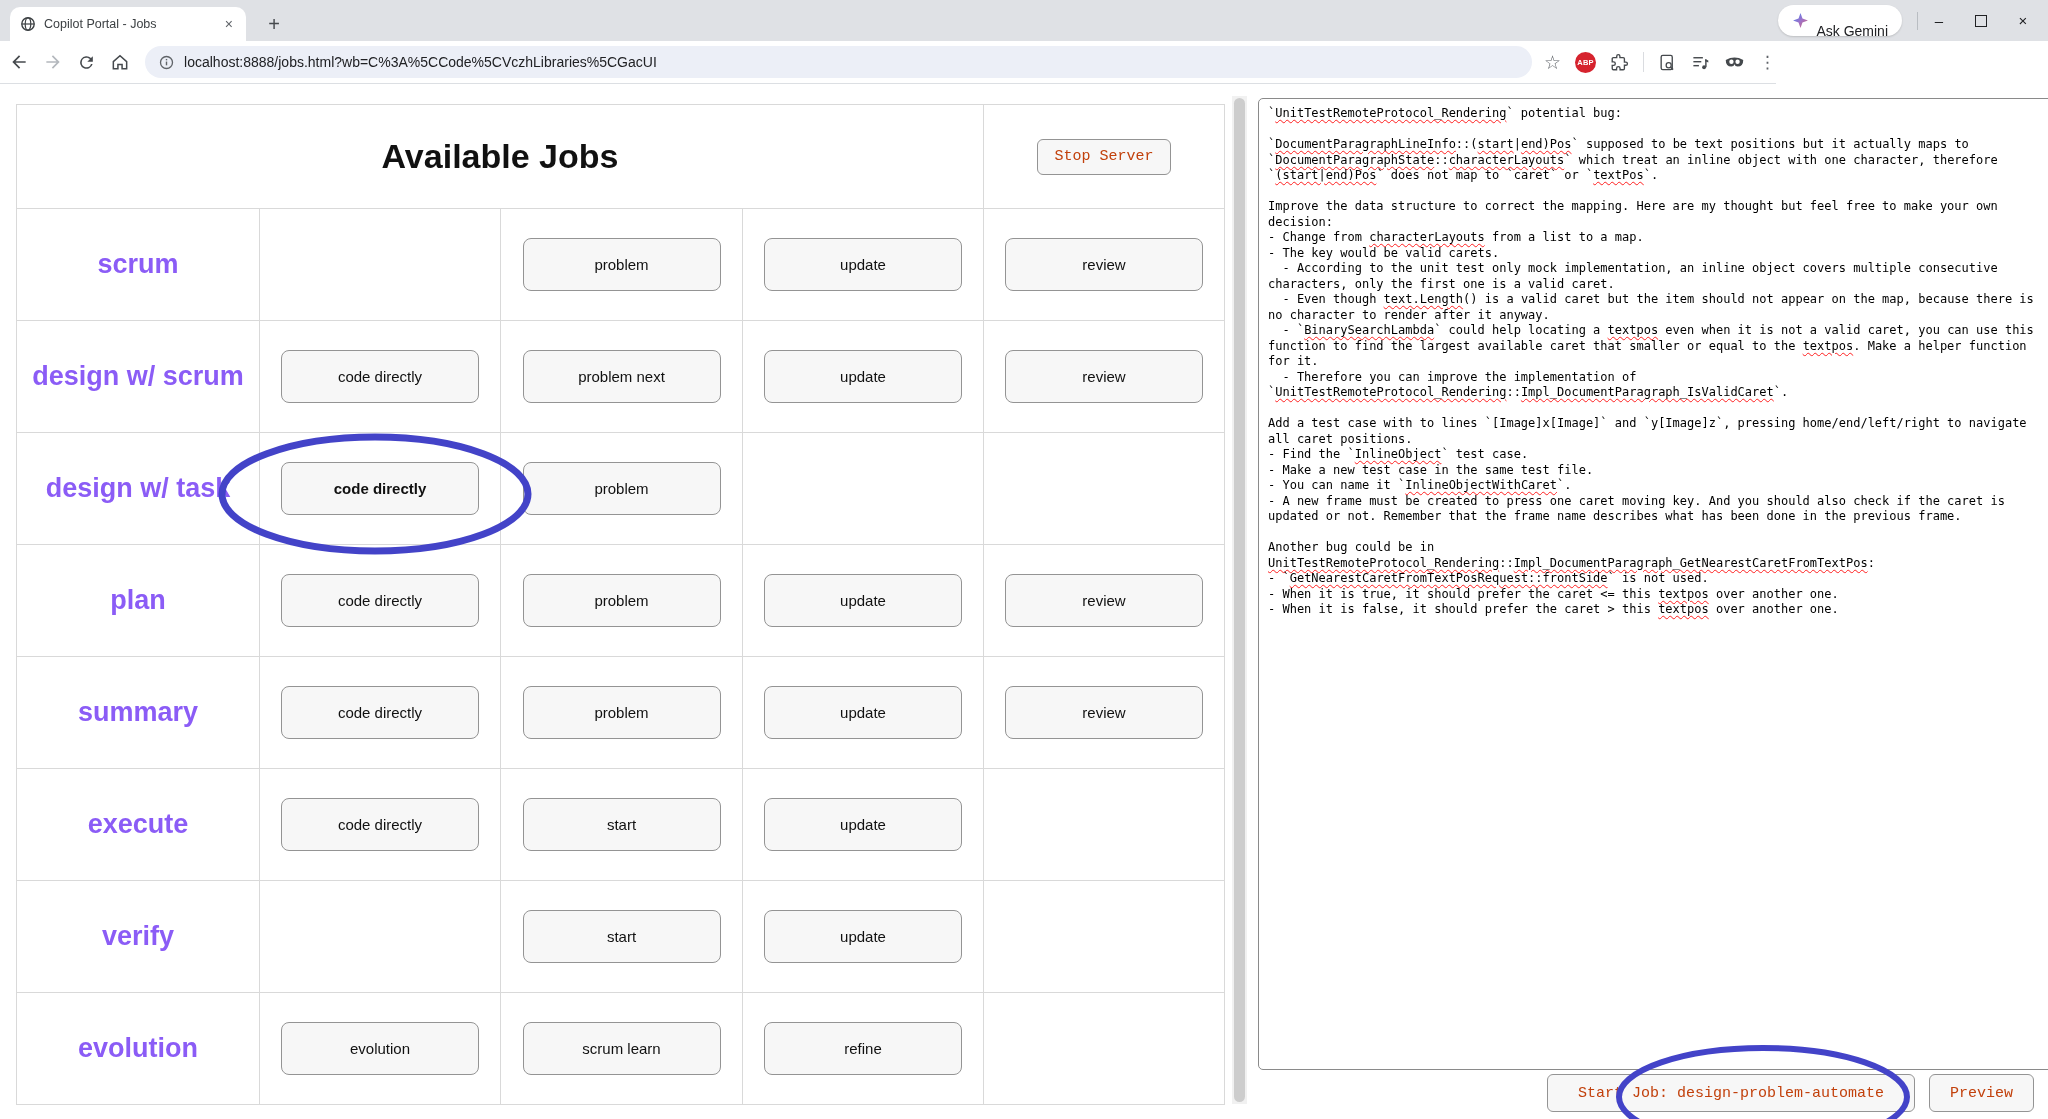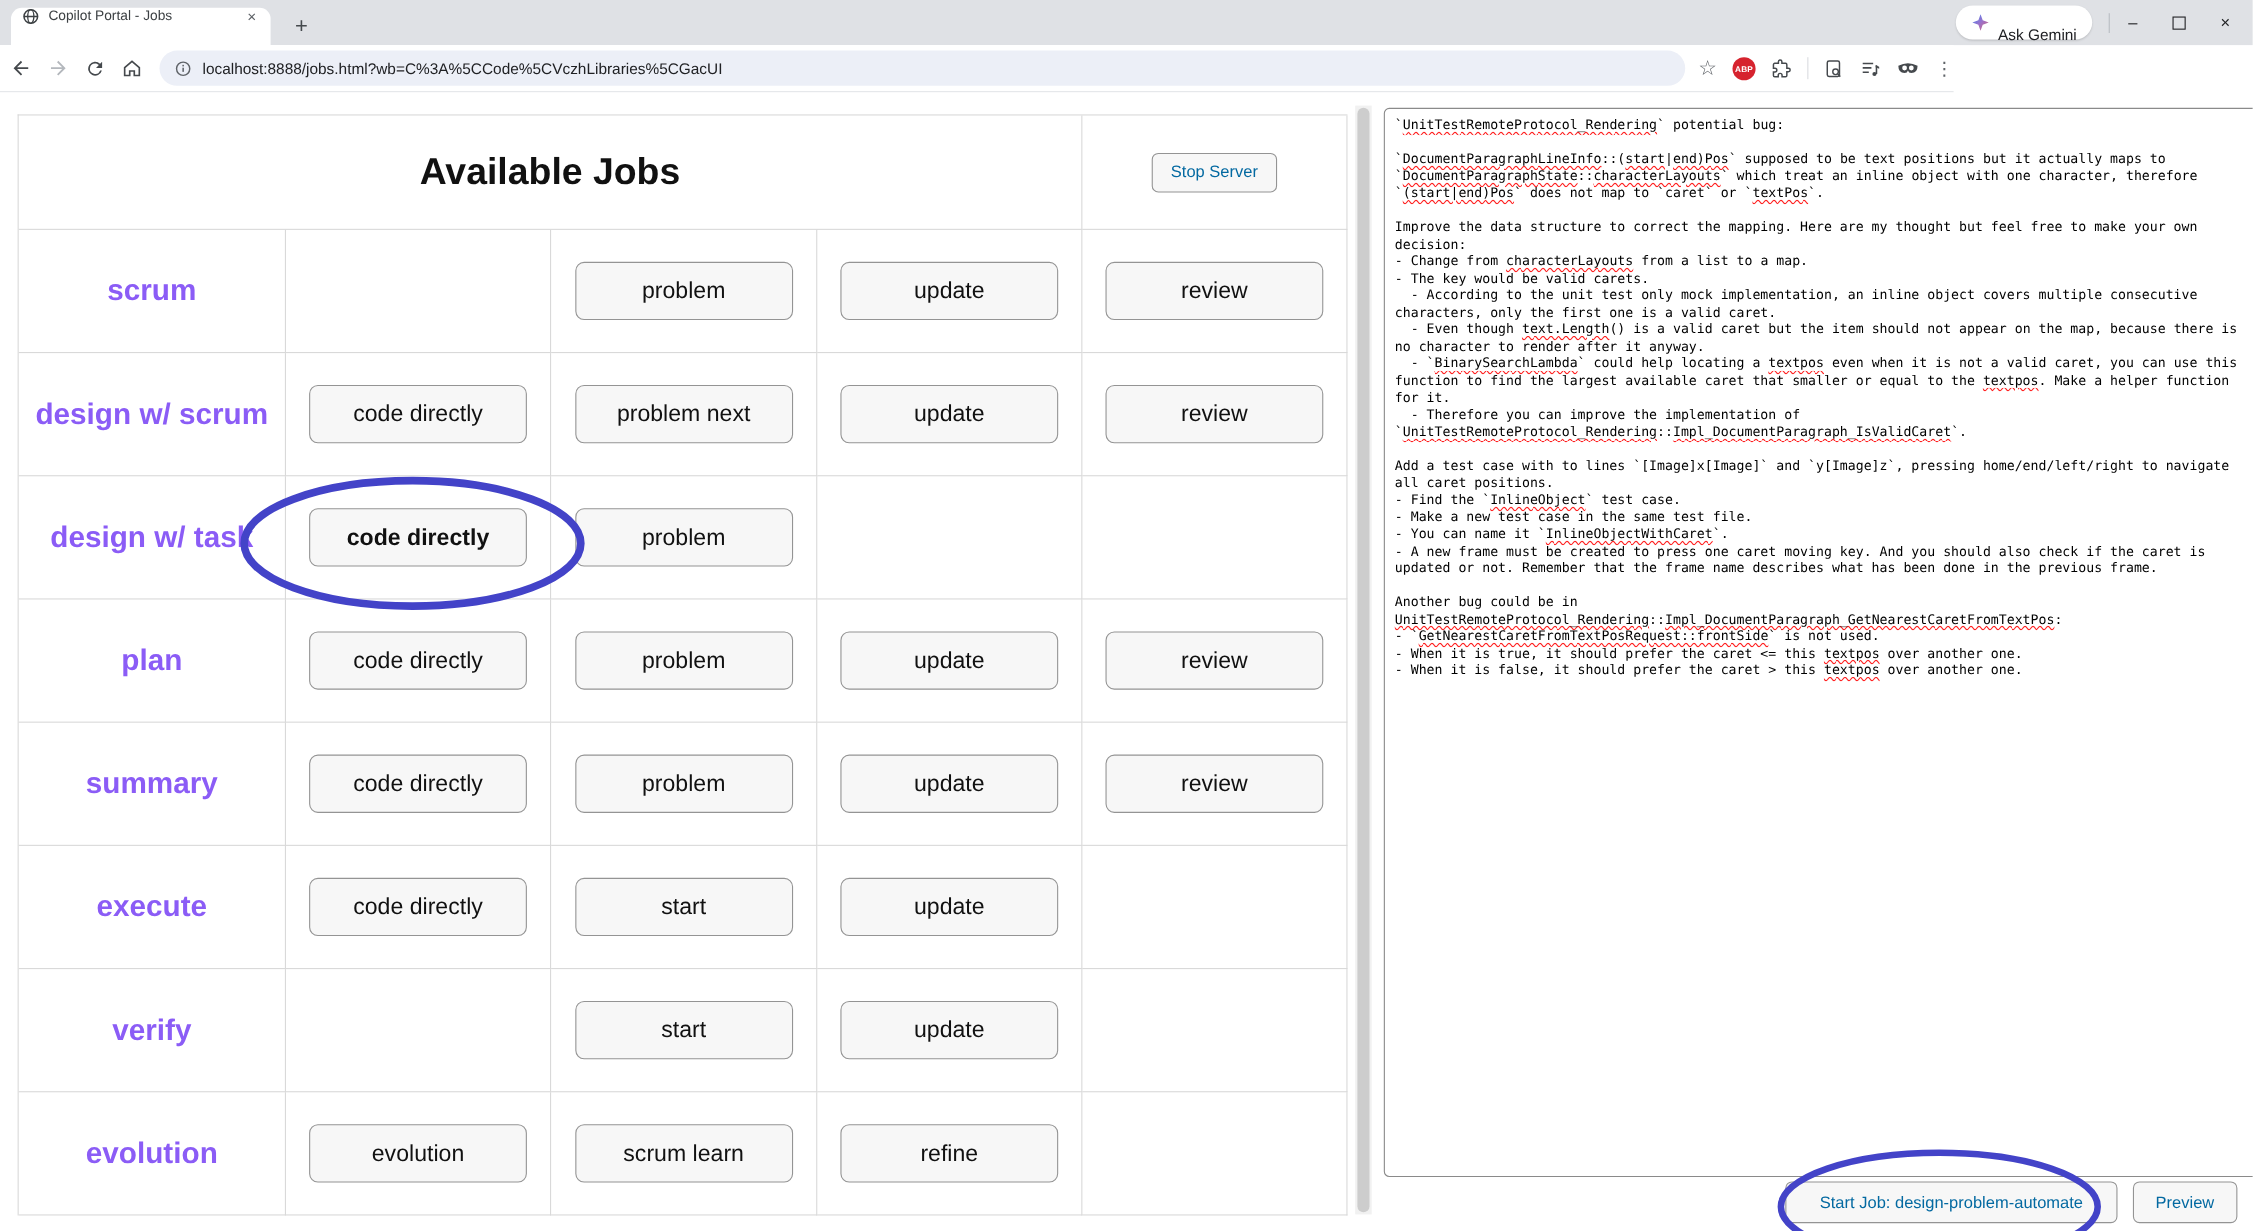--- a/index.html
+++ b/index.html
@@ -2,21 +2,21 @@
 <html style="--squiggle: #ff1f1f;"><head>
 <meta charset="utf-8">
 <style>
   html,body{margin:0;padding:0;}
   body{width:2048px;height:1119px;overflow:hidden;position:relative;
        font-family:"Liberation Sans",sans-serif;background:#fff;}
 
   
   .tabstrip{position:absolute;left:0;top:0;width:2048px;height:41px;background:#dfe1e5;}
   .tab{position:absolute;left:10px;top:7px;width:236px;height:34px;background:#fff;
-       border-radius:10px 10px 0 0;display:flex;align-items:flex-start;padding:0 10px;box-sizing:border-box;}
+       border-radius:10px 10px 0 0;display:flex;align-items:center;padding:0 10px;box-sizing:border-box;}
   .tab-title{font-size:12.5px;color:#3c4043;flex:1;margin-left:8px;white-space:nowrap;overflow:hidden;}
   .tab-close{font-size:14px;color:#5f6368;padding:0 3px;cursor:default;}
   .newtab{position:absolute;left:260px;top:10px;font-size:20px;color:#45494d;width:28px;height:28px;
           display:flex;align-items:center;justify-content:center;border-radius:50%;}
   .gemini-pill{position:absolute;right:146px;top:5px;height:31px;background:#fff;border-radius:16px;
           display:flex;align-items:center;gap:7px;padding:0 14px;box-shadow:0 1px 2px rgba(0,0,0,.15);}
   .gemini-pill span{font-size:14px;color:#202124;margin-top:20px;}
   .pill-sep{position:absolute;right:130px;top:12px;width:1px;height:18px;background:#b9bdc2;}
   .winbtns{position:absolute;right:4px;top:0;height:41px;display:flex;align-items:center;}
   .winbtn{width:42px;height:32px;display:flex;align-items:center;justify-content:center;color:#202124;font-size:15px;}
@@ -39,25 +39,25 @@
 
   .jobs-table{position:absolute;left:16px;top:20px;width:1208px;
       display:grid;grid-template-columns:243px 241px 242px 241px 241px;
       border-top:1px solid #d9d9d9;border-left:1px solid #d9d9d9;}
   .cell{border-right:1px solid #d9d9d9;border-bottom:1px solid #d9d9d9;
         display:flex;align-items:center;justify-content:center;box-sizing:border-box;}
   .hd{height:104px;}
   .rw{height:112px;}
   .tbl-title{grid-column:1 / span 4;font-size:34px;font-weight:bold;color:#111;}
   .row-label{font-size:27px;font-weight:bold;color:#8b5cf6;}
-  .job-btn{width:198px;height:53px;font-size:21px;color:#111;background:#f7f7f7;
+  .job-btn{width:198px;height:53px;font-size:15px;color:#111;background:#f7f7f7;
            border:1px solid #949494;border-radius:8px;font-family:"Liberation Sans",sans-serif;}
   .job-btn.em{font-weight:bold;}
-  .small-btn{height:36px;padding:0 16px;font-size:15px;color:#0369a1;background:#f7f7f7;
-           border:1px solid #949494;border-radius:6px;font-family:Liberation Sans, sans-serif;}
+  .small-btn{height:36px;padding:0 16px;font-size:15px;color:#c2410c;background:#f7f7f7;
+           border:1px solid #949494;border-radius:6px;font-family:Liberation Mono, monospace;}
 
   .scroll-strip{position:absolute;left:1232px;top:12px;width:15px;height:1008px;background:#f1f1f1;}
   .scroll-thumb{position:absolute;left:2px;top:2px;width:11px;height:1004px;background:#cdcdcd;border-radius:6px;}
 
   .notes-panel{position:absolute;left:1258px;top:14px;width:796px;height:972px;background:#fff;
       border:1px solid #8a8a8a;border-radius:5px;box-sizing:border-box;padding:7px 9px;
       font-family:"DejaVu Sans Mono",monospace;font-size:12px;line-height:15.5px;color:#000;overflow:hidden;}
   .code-line{white-space:pre;min-height:15.5px;}
   .sp{text-decoration:underline;text-decoration-style:wavy;text-decoration-color:var(--squiggle,#f00);
       text-decoration-thickness:1px;text-underline-offset:2px;}

